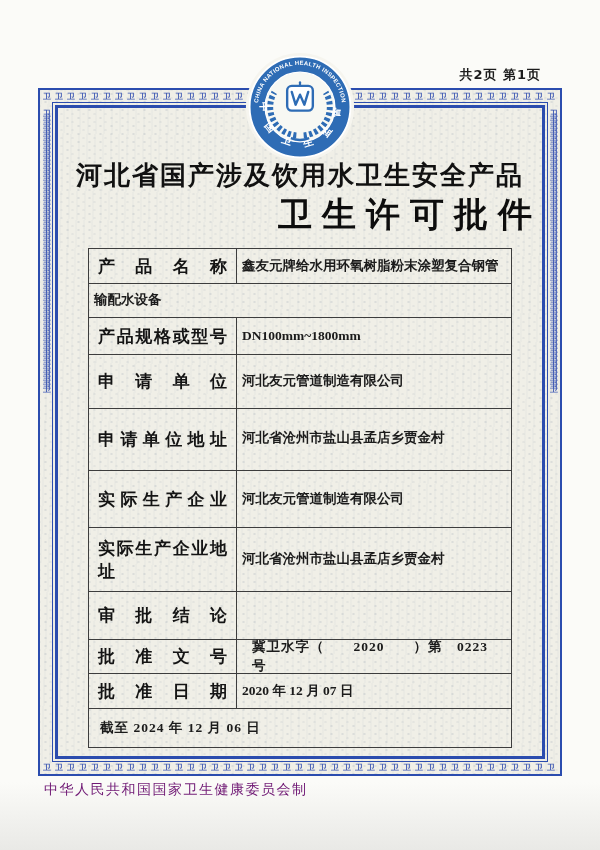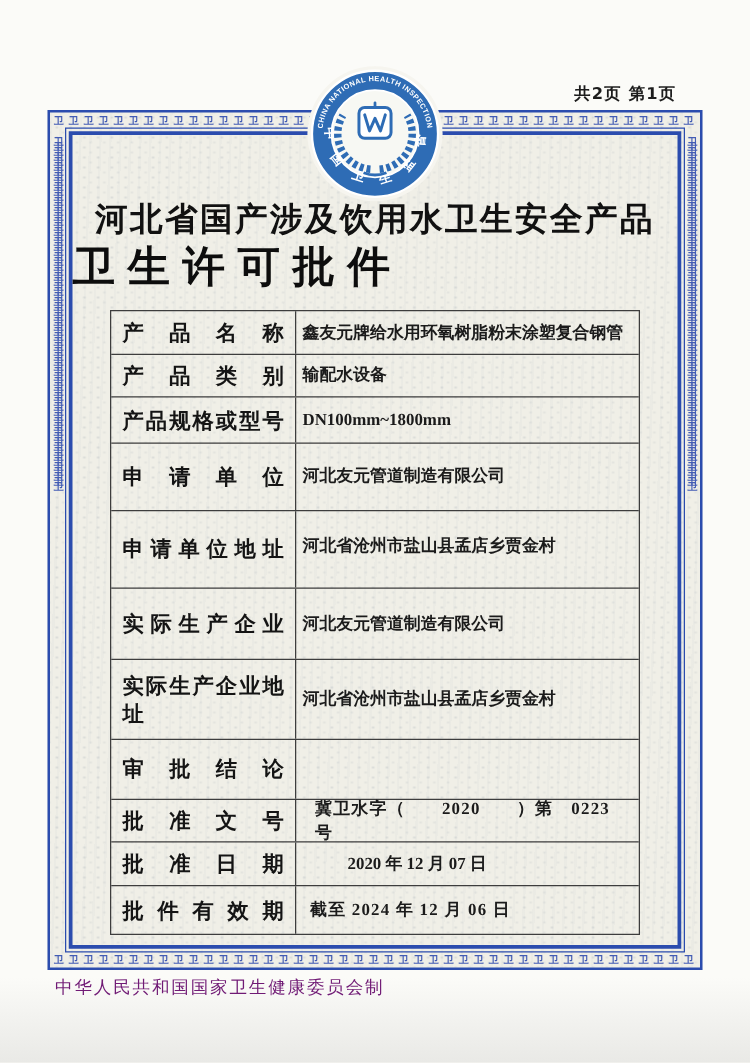--- a/index.html
+++ b/index.html
@@ -39,21 +39,21 @@
     position:absolute;inset:15px;box-sizing:border-box;
     border:3px solid #2b4cae;outline:1px solid #2b4cae;outline-offset:2px;
     padding-top:53px;
   }
   
   .subtitle{
     text-align:center;font-size:26px;font-weight:bold;color:#111;
     letter-spacing:2px;line-height:1.15;
   }
   .main-title{
-    text-align:left;font-size:34px;font-weight:bold;color:#0d0d0d;
+    text-align:right;font-size:34px;font-weight:bold;color:#0d0d0d;
     letter-spacing:10px;margin-top:5px;line-height:1.1;
   }
   
   .cert-table{
     width:422px;margin:15px auto 0;border:1px solid #3d3d3d;
     background:transparent;
   }
   .trow{display:flex;border-top:1px solid #3d3d3d;}
   .trow:first-child{border-top:none;}
   .cell{box-sizing:border-box;display:flex;align-items:center;}
@@ -66,21 +66,21 @@
   .vcell .vt{width:100%;}
   .trow:nth-child(1){height:34px;}
   .trow:nth-child(2){height:33px;}
   .trow:nth-child(3){height:36px;}
   .trow:nth-child(4){height:53px;justify-content:flex-end;}
   .trow:nth-child(5){height:61px;font-family:Liberation Mono, monospace;}
   .trow:nth-child(6){height:56px;}
   .trow:nth-child(7){height:63px;}
   .trow:nth-child(8){height:47px;}
   .trow:nth-child(9){height:33px;}
-  .trow:nth-child(10){height:34px;gap:36px;}
+  .trow:nth-child(10){height:34px;}
   .trow:nth-child(11){height:38px;}
   .trow.conclusion .vt{text-indent:2em;font-size:13.5px;line-height:1.45;padding-right:4px;}
   .trow.centered .vt{text-align:left;padding-right:30px;}
   .trow.doc-no .vt{padding-left:10px;letter-spacing:1px;}
   .trow.validity .vt{padding-left:6px;letter-spacing:1px;}
   
   .emblem{position:absolute;left:245px;top:52px;width:110px;height:110px;z-index:5;}
   
   .footer-issuer{
     position:absolute;left:44px;top:781px;
@@ -105,23 +105,20 @@
     <div class="cert-table">
       <div class="trow">
         <div class="cell lcell">
             <span class="jt">产品名称</span>
           </div>
         <div class="cell vcell">
             <span class="vt">鑫友元牌给水用环氧树脂粉末涂塑复合钢管</span>
           </div>
       </div>
       <div class="trow">
-        <div class="cell lcell">
-            <span class="jt">产品类别</span>
-          </div>
         <div class="cell vcell">
             <span class="vt">输配水设备</span>
           </div>
       </div>
       <div class="trow">
         <div class="cell lcell">
             <span class="jt">产品规格或型号</span>
           </div>
         <div class="cell vcell">
             <span class="vt">DN100mm~1800mm</span>
@@ -174,23 +171,20 @@
       </div>
       <div class="trow centered">
         <div class="cell lcell">
             <span class="jt">批准日期</span>
           </div>
         <div class="cell vcell">
             <span class="vt">2020 年 12 月 07 日</span>
           </div>
       </div>
       <div class="trow validity">
-        <div class="cell lcell">
-            <span class="jt">批件有效期</span>
-          </div>
         <div class="cell vcell">
             <span class="vt">截至 2024 年 12 月 06 日</span>
           </div>
       </div>
     </div>
   </div>
 </div>
 
 <div class="emblem">
   <svg viewBox="0 0 120 120" width="110" height="110">

